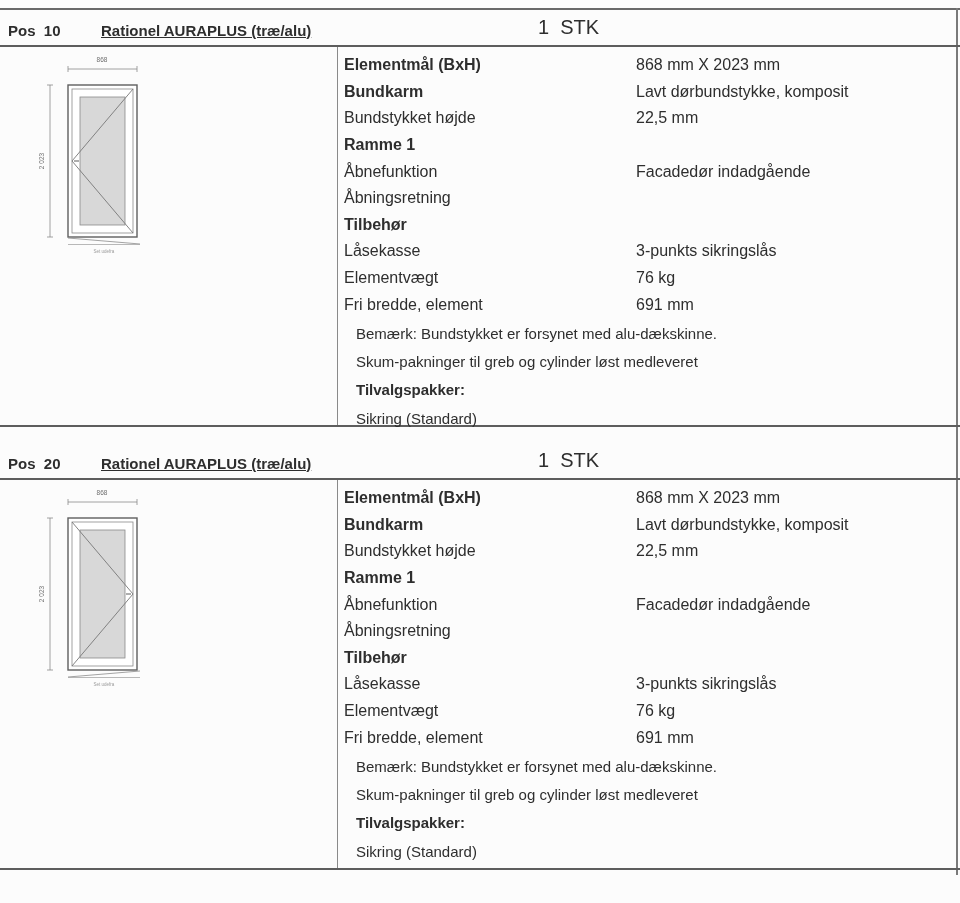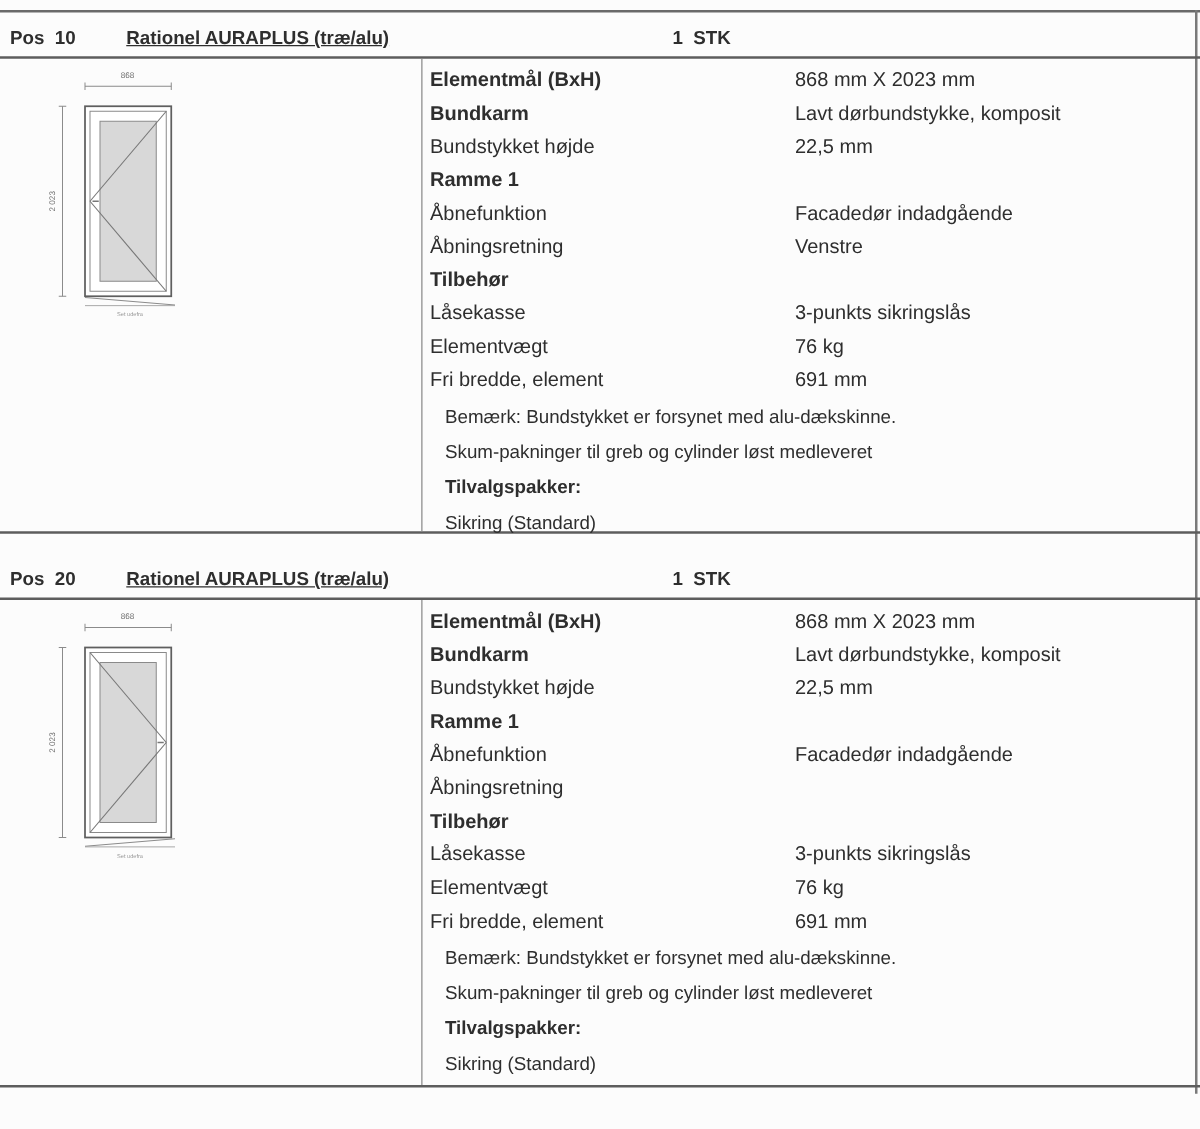--- a/index.html
+++ b/index.html
@@ -9,21 +9,21 @@
     font-family:"Liberation Sans", sans-serif;
     color:#2e2e2e;
     overflow:hidden;
   }
   .hline{position:absolute;left:0;width:960px;height:2px;background:#6a6a6a;}
   .vline-right{position:absolute;top:8px;bottom:28px;right:2px;width:2px;background:#7a7a7a;}
   .section{position:absolute;left:0;width:960px;}
   .sec-header{position:relative;height:37px;text-align:center;}
   .pos-label{position:absolute;left:8px;bottom:6px;font-size:15px;font-weight:bold;white-space:pre;}
   .sec-title{position:absolute;left:101px;bottom:6px;font-size:15px;font-weight:bold;text-decoration:underline;}
-  .sec-qty{position:absolute;left:538px;bottom:6px;font-size:15px;font-weight:bold;white-space:pre;}
+  .sec-qty{position:absolute;left:538px;bottom:6px;font-size:20px;font-weight:normal;white-space:pre;}
   .sec-rule{height:2px;background:#5d5d5d;}
   .sec-body{position:relative;}
   .drawing{position:absolute;left:30px;top:2px;width:160px;}
   .divider{position:absolute;left:337px;top:0;bottom:0;width:1px;background:#8a8a8a;}
   .spec-table{position:absolute;left:338px;top:5px;right:2px;}
   .spec-row{display:flex;height:26.6px;align-items:center;font-size:16px;}
   .spec-label{width:292px;padding-left:6px;flex:0 0 292px;}
   .spec-value{flex:1;}
   .bold{font-weight:bold;}
   .notes{margin-top:2px;}
@@ -92,21 +92,20 @@
       <div class="spec-row">
           <span class="spec-label bold">Ramme 1</span>
           <span class="spec-value"></span>
         </div>
       <div class="spec-row">
           <span class="spec-label">Åbnefunktion</span>
           <span class="spec-value">Facadedør indadgående</span>
         </div>
       <div class="spec-row">
           <span class="spec-label">Åbningsretning</span>
-          <span class="spec-value">Venstre</span>
         </div>
       <div class="spec-row">
           <span class="spec-label bold">Tilbehør</span>
           <span class="spec-value"></span>
         </div>
       <div class="spec-row">
           <span class="spec-label">Låsekasse</span>
           <span class="spec-value">3-punkts sikringslås</span>
         </div>
       <div class="spec-row">

